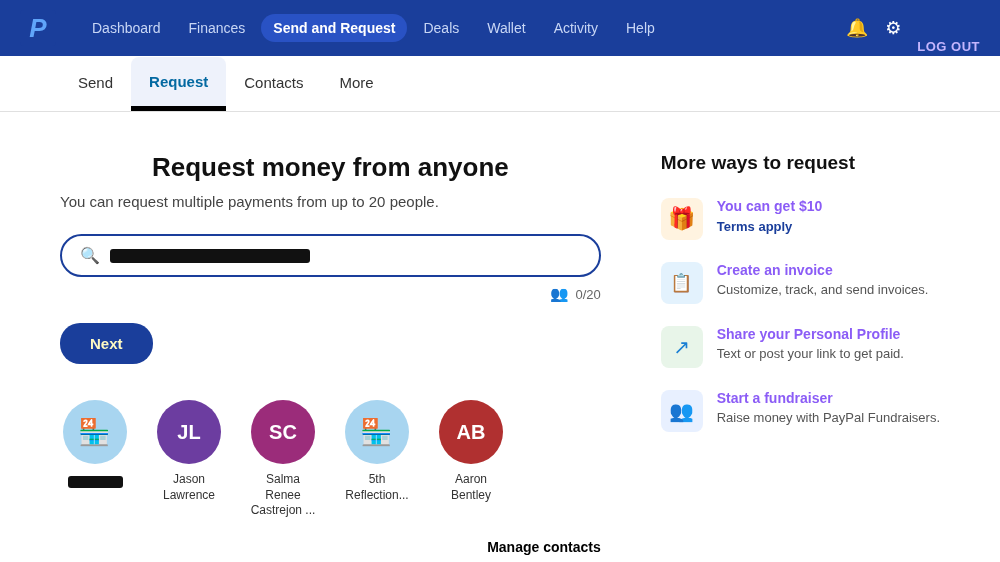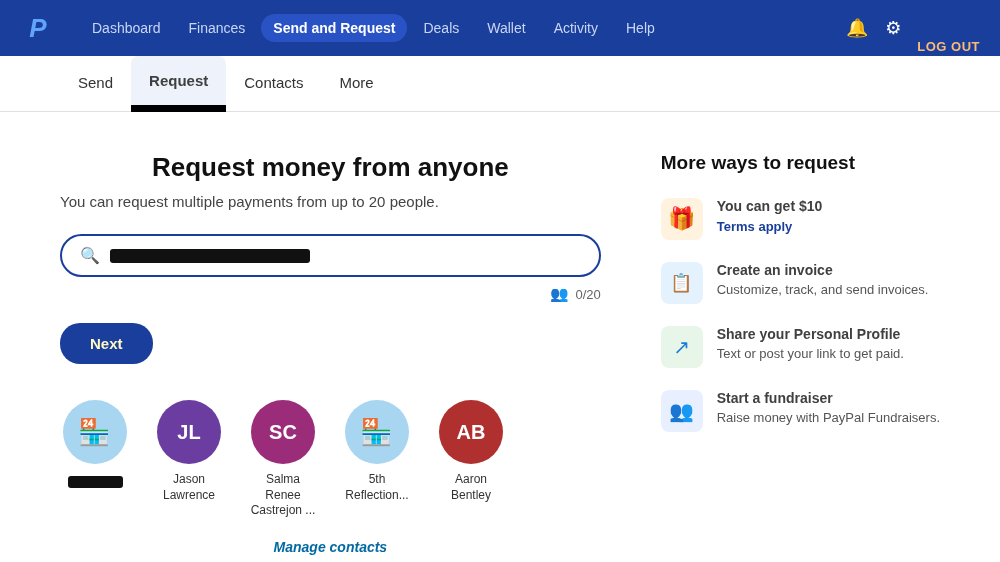--- a/index.html
+++ b/index.html
@@ -7,26 +7,26 @@
 
     
     .nav { background: #1a3e9b; display: flex; align-items: center; height: 56px; padding: 0 20px; }
     .nav-logo { color: white; font-size: 22px; font-weight: 900; margin-right: 24px; background: #1a3e9b; width: 36px; height: 36px; display: flex; align-items: center; justify-content: center; border-radius: 4px; }
     .nav-logo span { color: #60a5fa; font-size: 26px; font-weight: 900; font-style: italic; }
     .nav-links { display: flex; gap: 4px; flex: 1; }
     .nav-link { color: #c8d6f5; text-decoration: none; font-size: 14px; font-weight: 500; padding: 6px 12px; border-radius: 20px; cursor: pointer; }
     .nav-link.active { background: #2952c4; color: white; font-weight: 600; }
     .nav-right { display: flex; align-items: center; gap: 16px; margin-left: auto; }
     .nav-icon { color: white; font-size: 18px; cursor: pointer; }
-    .nav-logout { color: #fdba74; font-size: 13px; font-weight: 700; letter-spacing: 0.5px; cursor: pointer; margin-top: 36px; }
+    .nav-logout { color: #c4b5fd; font-size: 13px; font-weight: 700; letter-spacing: 0.5px; cursor: pointer; margin-top: 36px; }
 
     
     .subnav { background: white; display: flex; align-items: center; gap: 0; padding: 0 60px; border-bottom: 1px solid #e0e0e0; height: 56px; }
     .subnav-item { font-size: 15px; color: #333; padding: 16px 18px; cursor: pointer; font-weight: 400; border-bottom: 3px solid transparent; }
-    .subnav-item.active { font-weight: 700; color: #404040; border-bottom: 7px solid #000000; background: #eef2fb; border-radius: 8px 8px 0 0; }
+    .subnav-item.active { font-weight: 700; color: #0369a1; border-bottom: 5px solid #000000; background: #eef2fb; border-radius: 8px 8px 0 0; }
 
     
     .main { display: flex; padding: 40px 60px; gap: 60px; background: white; min-height: 450px; }
 
     
     .left { flex: 1; max-width: 580px; }
     .left h1 { font-size: 26px; font-weight: 700; color: #111; margin-bottom: 10px; text-align: center; }
     .left .subtitle { font-size: 15px; color: #444; margin-bottom: 24px; }
 
     .search-box { display: flex; align-items: center; border: 2px solid #1a3e9b; border-radius: 30px; padding: 10px 18px; gap: 10px; margin-bottom: 8px; background: white; }
@@ -41,32 +41,32 @@
     .contacts { display: flex; gap: 24px; align-items: flex-start; flex-wrap: wrap; margin-bottom: 20px; }
     .contact { display: flex; flex-direction: column; align-items: center; gap: 8px; cursor: pointer; width: 70px; }
     .contact-avatar { width: 64px; height: 64px; border-radius: 50%; display: flex; align-items: center; justify-content: center; font-size: 20px; font-weight: 700; color: white; }
     .contact-avatar.store { background: #a8d5f0; }
     .contact-avatar.jl { background: #6c3da0; }
     .contact-avatar.sc { background: #9b2c7a; }
     .contact-avatar.store2 { background: #a8d5f0; }
     .contact-avatar.ab { background: #b03030; }
     .contact-name { font-size: 12px; color: #333; text-align: center; line-height: 1.3; }
 
-    .manage-contacts { color: #0369a1; font-size: 14px; font-weight: 600; cursor: pointer; text-align: center; margin-top: 10px; font-style: italic; }
+    .manage-contacts { color: #000000; font-size: 14px; font-weight: 600; cursor: pointer; text-align: right; margin-top: 10px; }
 
     
     .right { min-width: 260px; max-width: 300px; }
     .right h2 { font-size: 19px; font-weight: 700; color: #111; margin-bottom: 24px; }
     .promo-item { display: flex; gap: 14px; margin-bottom: 22px; align-items: flex-start; }
     .promo-icon { width: 42px; height: 42px; border-radius: 8px; display: flex; align-items: center; justify-content: center; font-size: 22px; flex-shrink: 0; }
     .promo-icon.gift { background: #fff3e0; }
     .promo-icon.invoice { background: #e3f2fd; }
     .promo-icon.share { background: #e8f5e9; }
     .promo-icon.fundraiser { background: #e8f0ff; }
-    .promo-text h3 { font-size: 14px; font-weight: 700; color: #404040; margin-bottom: 3px; }
+    .promo-text h3 { font-size: 14px; font-weight: 700; color: #8b5cf6; margin-bottom: 3px; }
     .promo-text p { font-size: 13px; color: #555; line-height: 1.4; }
     .promo-text a { font-size: 13px; color: #1a3e9b; font-weight: 600; text-decoration: none; }
 
     
     .first-contact-name { width: 55px; height: 12px; background: #111; border-radius: 3px; margin-top: 4px; }
   </style>
 </head>
 <body>
 
 <nav class="nav">

